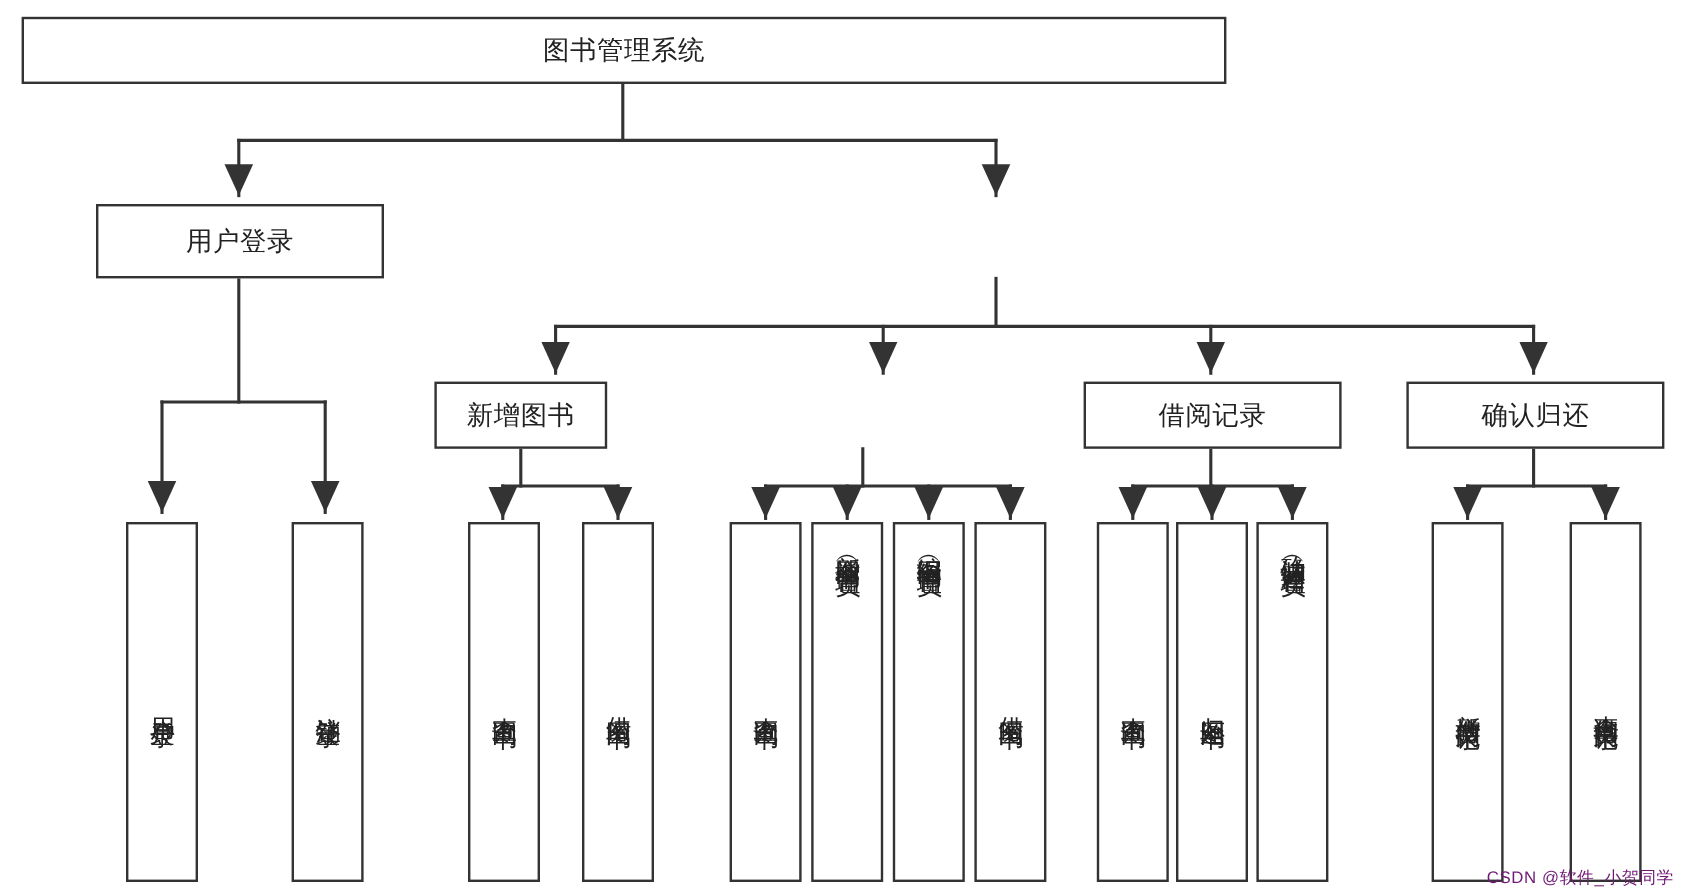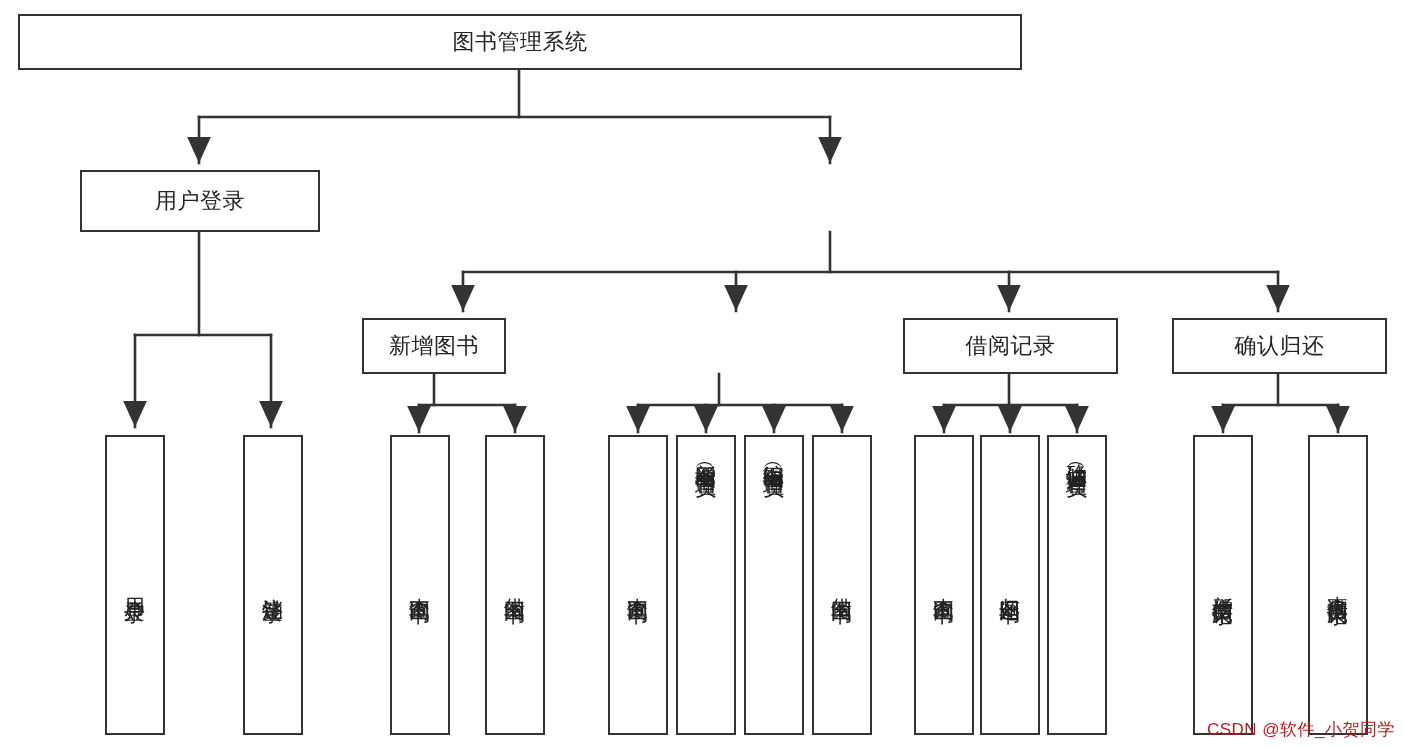--- a/index.html
+++ b/index.html
@@ -61,22 +61,22 @@
     padding-top: 10px;
   }
   .node-box.vertical.centered {
     align-items: center;
     padding-top: 0;
   }
   #watermark {
     position: absolute;
     right: 10px;
     bottom: 6px;
-    font-size: 17px;
-    color: #b91c1c;
+    font-size: 14px;
+    color: #701a75;
     z-index: 5;
     white-space: nowrap;
     letter-spacing: 0.5px;
   }
 </style>
 </head>
 <body>
 
 <div id="diagram-root">
 

